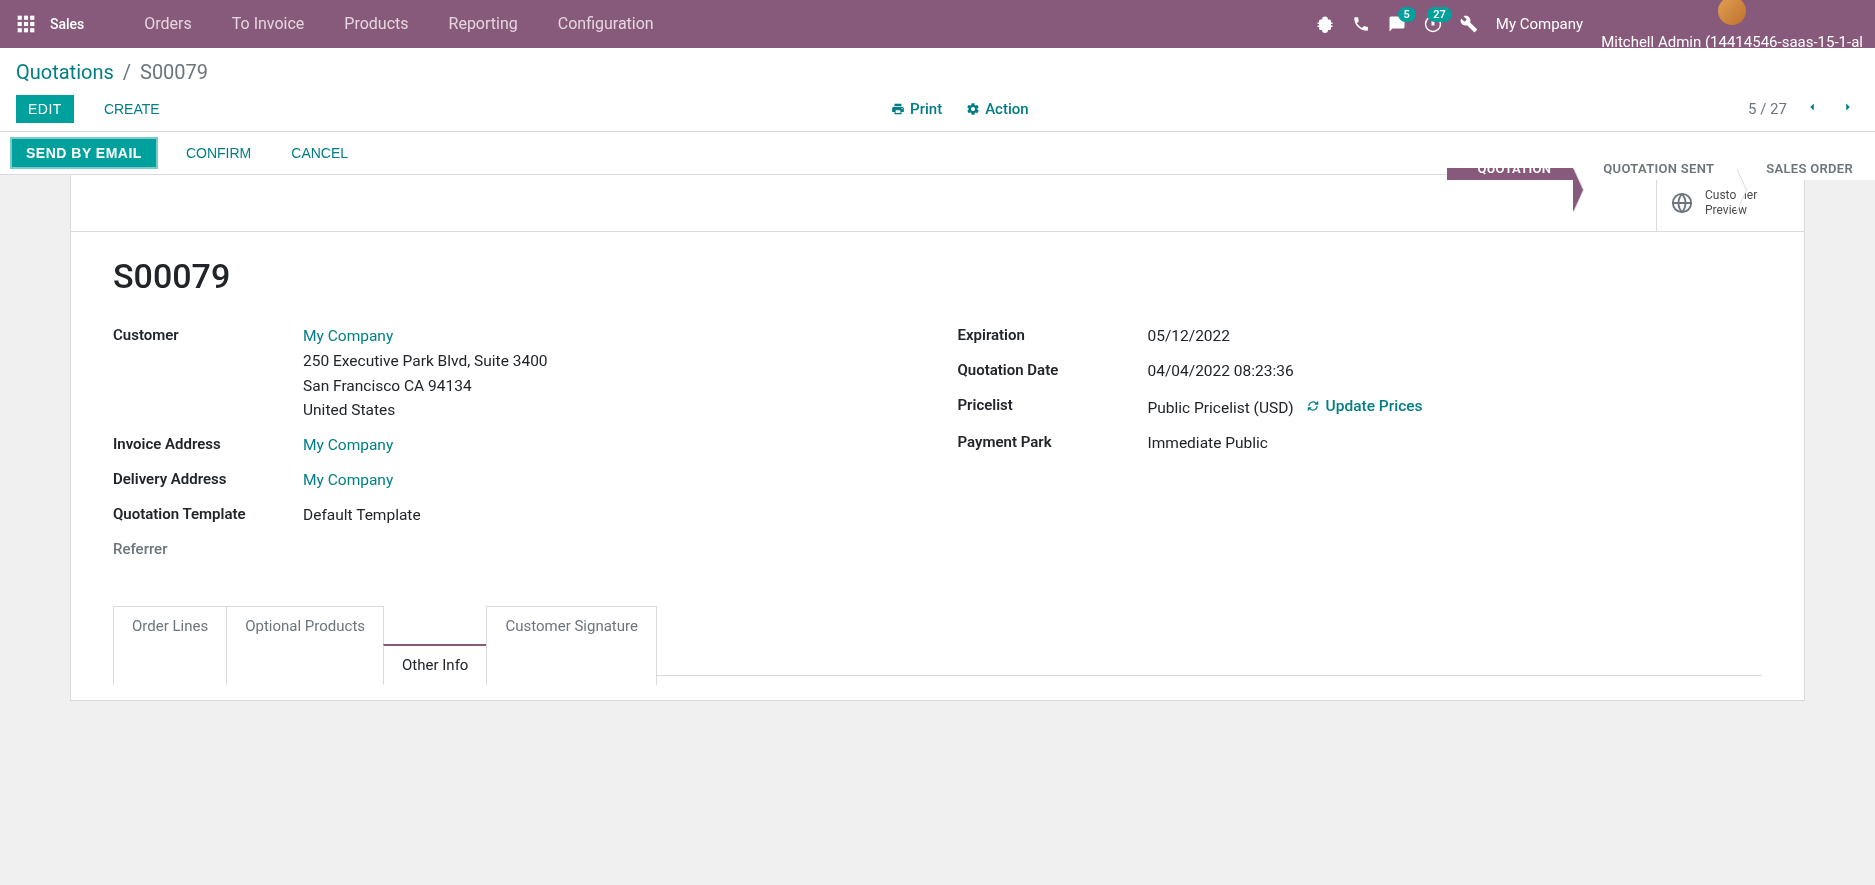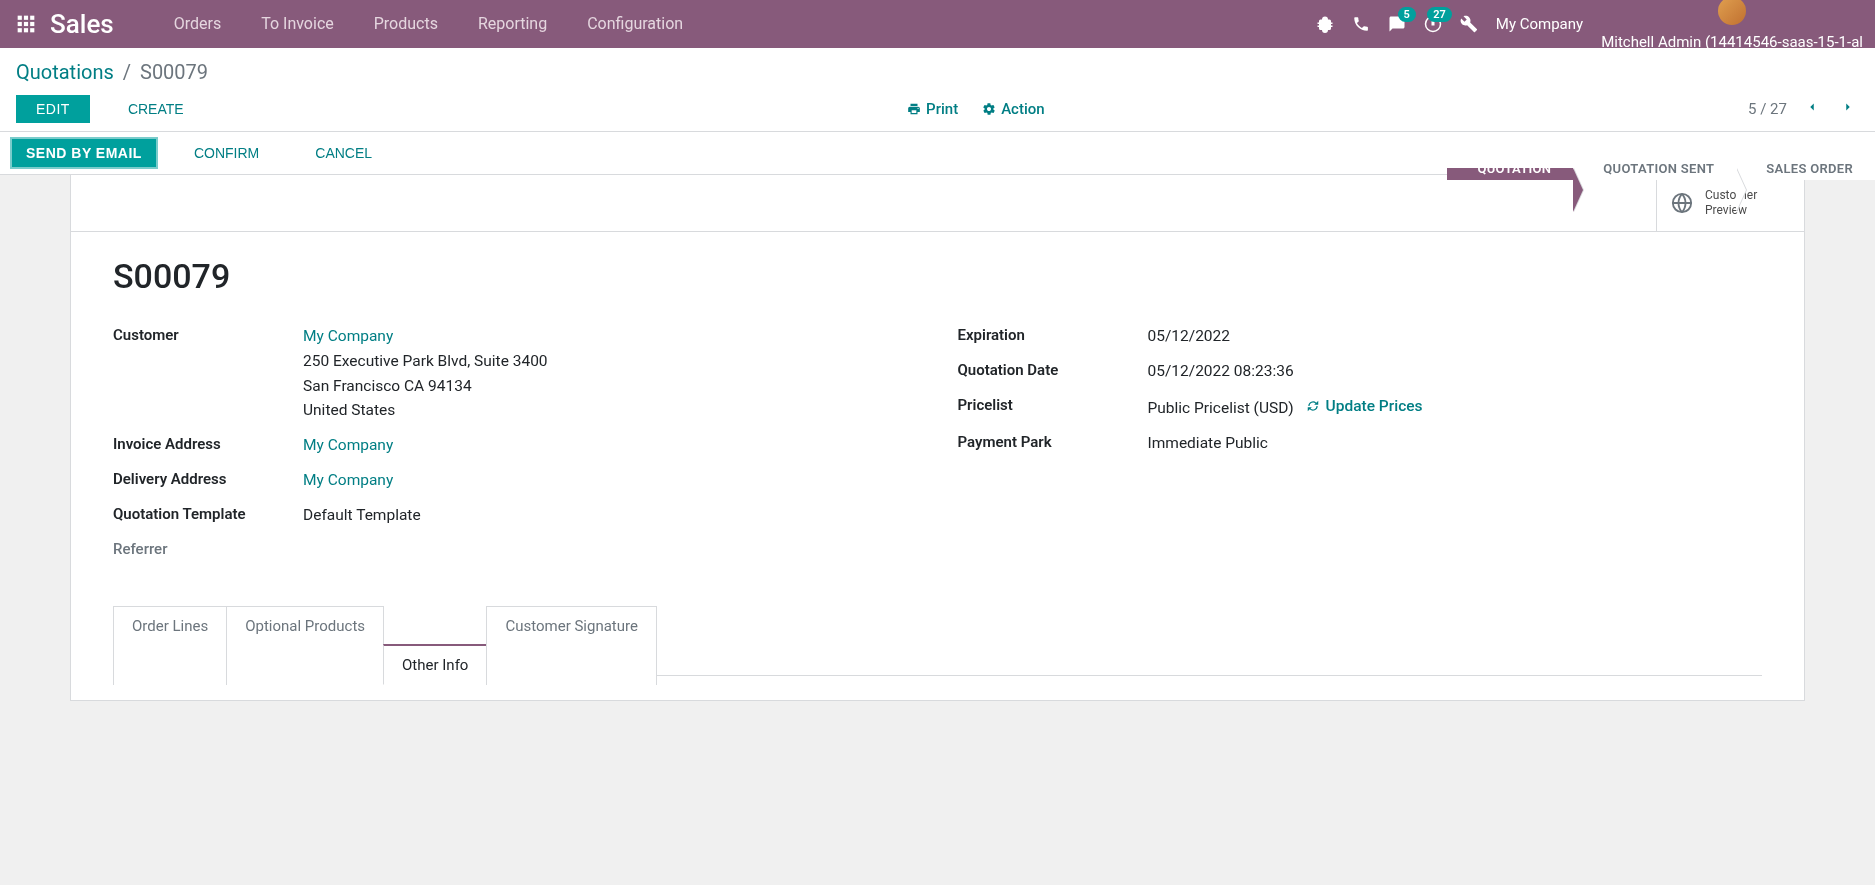--- a/index.html
+++ b/index.html
@@ -21,21 +21,21 @@
     color: #fff;
   }
   .app-icon {
     width: 28px; height: 28px;
     display: flex; align-items: center; justify-content: center;
     margin-right: 10px;
     cursor: pointer;
   }
   .app-icon svg { width: 20px; height: 20px; fill: #fff; }
   .app-name {
-    font-size: 26px;
+    font-size: 14px;
     font-weight: 500;
     color: #fff;
     margin-right: 40px;
   }
   .nav-menu { display: flex; gap: 0; }
   .nav-item {
     color: #e5d6df;
     padding: 0 20px;
     font-size: 16px;
     line-height: 48px;
@@ -85,21 +85,21 @@
   .breadcrumb .current { color: #6c757d; }
   
   .cp-bottom {
     display: flex;
     align-items: center;
     justify-content: space-between;
   }
   .cp-left { display: flex; align-items: center; gap: 18px; }
   .btn {
     border: none;
-    padding: 6px 20px;
+    padding: 6px 12px;
     font-size: 14px;
     cursor: pointer;
     font-weight: 500;
     border-radius: 0;
   }
   .btn-primary {
     background: #00A09D;
     color: #fff;
     letter-spacing: 0.5px;
   }
@@ -434,21 +434,21 @@
           </div>
         </div>
 
         <div class="form-col">
           <div class="form-row">
             <div class="form-label">Expiration</div>
             <div class="form-value">05/12/2022</div>
           </div>
           <div class="form-row">
             <div class="form-label">Quotation Date</div>
-            <div class="form-value">05/12/2022 08:23:36</div>
+            <div class="form-value">04/04/2022 08:23:36</div>
           </div>
           <div class="form-row">
             <div class="form-label">Pricelist</div>
             <div class="form-value">
               <span>Public Pricelist (USD)</span>
               <span class="update-link">
                 <svg viewBox="0 0 24 24">
                     <path d="M17.65 6.35A8 8 0 004 12h2a6 6 0 0110.24-4.24L14 10h7V3l-3.35 3.35zM6.35 17.65A8 8 0 0020 12h-2a6 6 0 01-10.24 4.24L10 14H3v7l3.35-3.35z"></path>
                   </svg>
                 <span>Update Prices</span>

